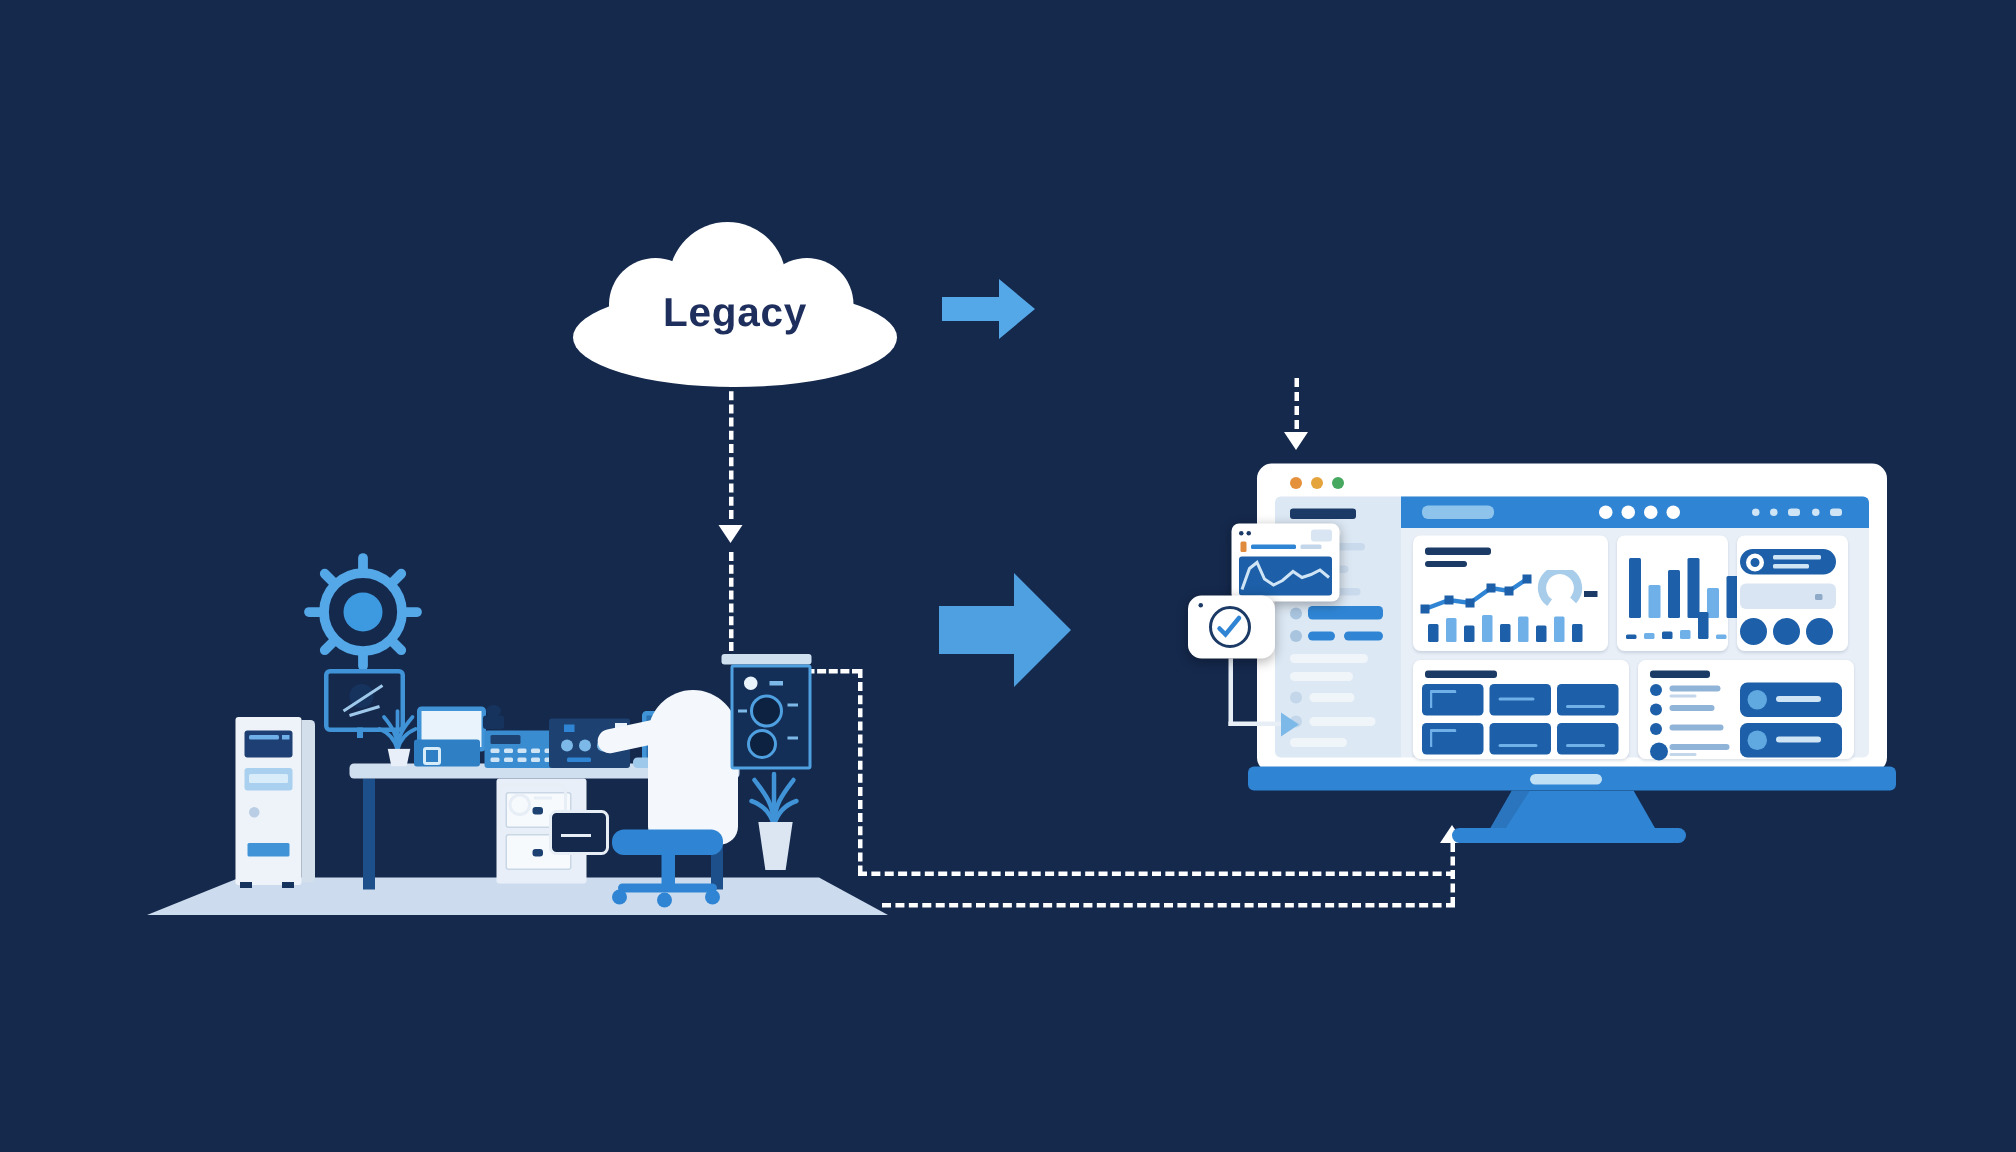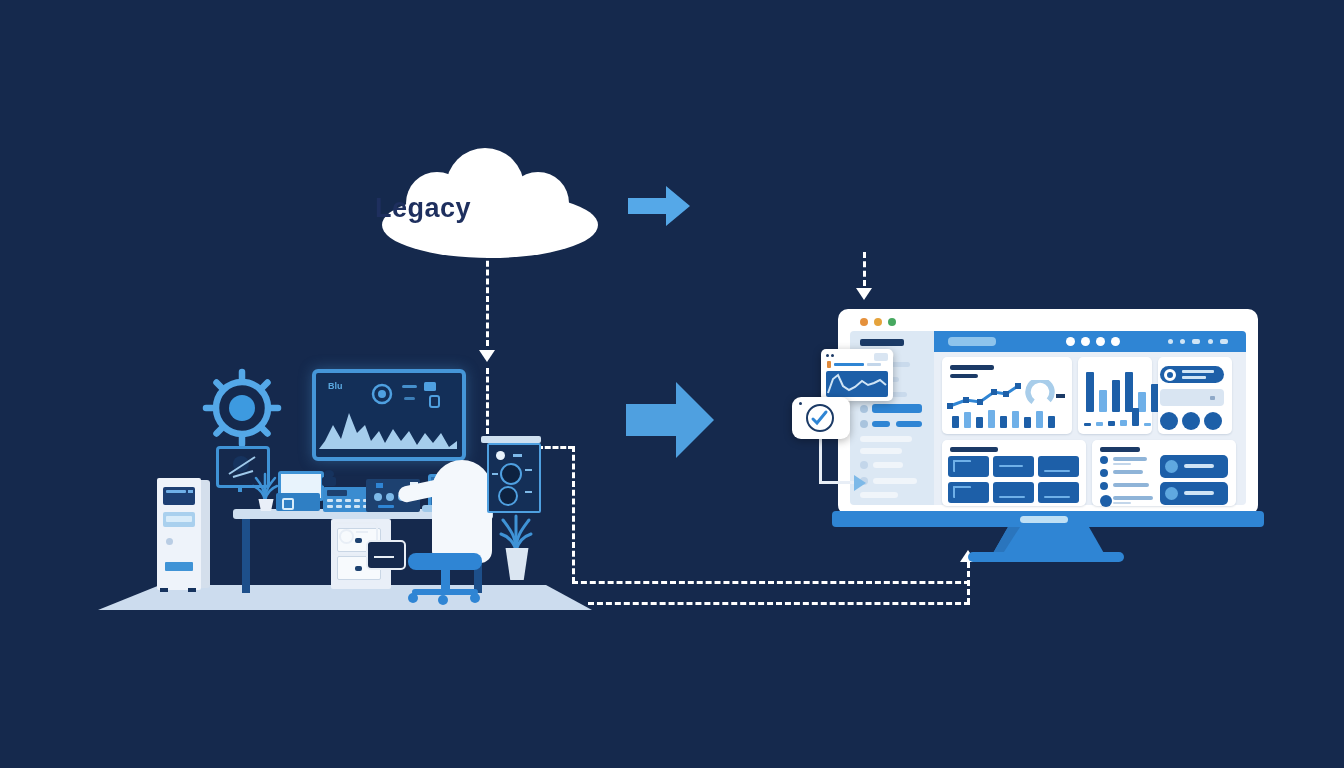--- a/index.html
+++ b/index.html
@@ -1,20 +1,20 @@
 <!DOCTYPE html>
 <html><head>
 <meta charset="utf-8">
 <style>
   html,body{margin:0;padding:0;background:#0d1c38;}
   .scene{position:relative;width:1344px;height:768px;background:#15294d;overflow:hidden;
          font-family:"Liberation Sans",sans-serif;}
   .abs{position:absolute;}
   
-  .cloud-label{position:absolute;width:100%;font-weight:700;color:#1e2f5e;letter-spacing:.5px;}
+  .cloud-label{position:absolute;width:100%;text-align:center;font-weight:700;color:#1e2f5e;letter-spacing:.5px;}
   
   .dash-v{position:absolute;width:0;border-left:3px dashed #fff;}
   .dash-h{position:absolute;height:0;border-top:3px dashed #fff;}
   .tri-down{position:absolute;width:0;height:0;border-left:8px solid transparent;border-right:8px solid transparent;border-top:12px solid #fff;}
   .tri-up{position:absolute;width:0;height:0;border-left:8px solid transparent;border-right:8px solid transparent;border-bottom:12px solid #fff;}
   .tri-right-blue{position:absolute;width:0;height:0;border-top:8px solid transparent;border-bottom:8px solid transparent;border-left:12px solid #7db9e8;}
   
   .floor{position:absolute;left:98px;top:582px;}
   .tower{position:absolute;left:157px;top:478px;width:44px;height:112px;background:#eef3fa;border-radius:2px;}
   .tower-side{position:absolute;left:201px;top:480px;width:9px;height:108px;background:#d4dfec;border-radius:0 3px 3px 0;}
@@ -155,34 +155,20 @@
 
   <div class="abs" style="left:216px;top:446px;width:48px;height:36px;border:3px solid #3f93d6;border-radius:4px;">
     <svg width="48" height="36">
       <circle cx="22" cy="15" r="8" fill="#16335e"></circle>
       <line x1="10" y1="25" x2="36" y2="8" stroke="#9fc9ea" stroke-width="2"></line>
       <line x1="14" y1="28" x2="34" y2="22" stroke="#9fc9ea" stroke-width="2"></line>
     </svg>
   </div>
   <div class="abs" style="left:238px;top:485px;width:4px;height:7px;background:#3f93d6;"></div>
 
-  <div class="wallmon">
-    <div class="abs" style="left:12px;top:8px;font-size:9px;font-weight:700;color:#5aa8e0;">Blu</div>
-    <svg class="abs" style="left:52px;top:6px;" width="86" height="30">
-      <circle cx="14" cy="15" r="9" fill="none" stroke="#4fa0e0" stroke-width="2.5"></circle>
-      <circle cx="14" cy="15" r="4" fill="#4fa0e0"></circle>
-      <rect x="34" y="6" width="15" height="3" rx="1.5" fill="#4fa0e0" opacity=".85"></rect>
-      <rect x="56" y="3" width="12" height="9" rx="1.5" fill="#4fa0e0"></rect>
-      <rect x="36" y="18" width="11" height="3" rx="1.5" fill="#4fa0e0" opacity=".7"></rect>
-      <rect x="62" y="17" width="9" height="11" rx="2" fill="none" stroke="#4fa0e0" stroke-width="2"></rect>
-    </svg>
-    <svg class="abs" style="left:3px;top:30px;" width="138" height="46">
-      <polygon fill="#a5cdec" points="0,46 6,38 14,22 22,36 30,10 38,30 46,22 52,38 60,28 66,40 74,26 82,38 90,28 98,42 106,30 114,40 122,30 130,44 138,38 138,46"></polygon>
-    </svg>
-  </div>
 
   <div class="desk-leg" style="left:242px;"></div>
   <div class="desk-leg" style="left:474px;"></div>
   <div class="drawers">
     <div class="drawer" style="top:9px;">
         <div class="handle"></div>
       </div>
     <div class="drawer" style="top:37px;">
         <div class="handle"></div>
       </div>

